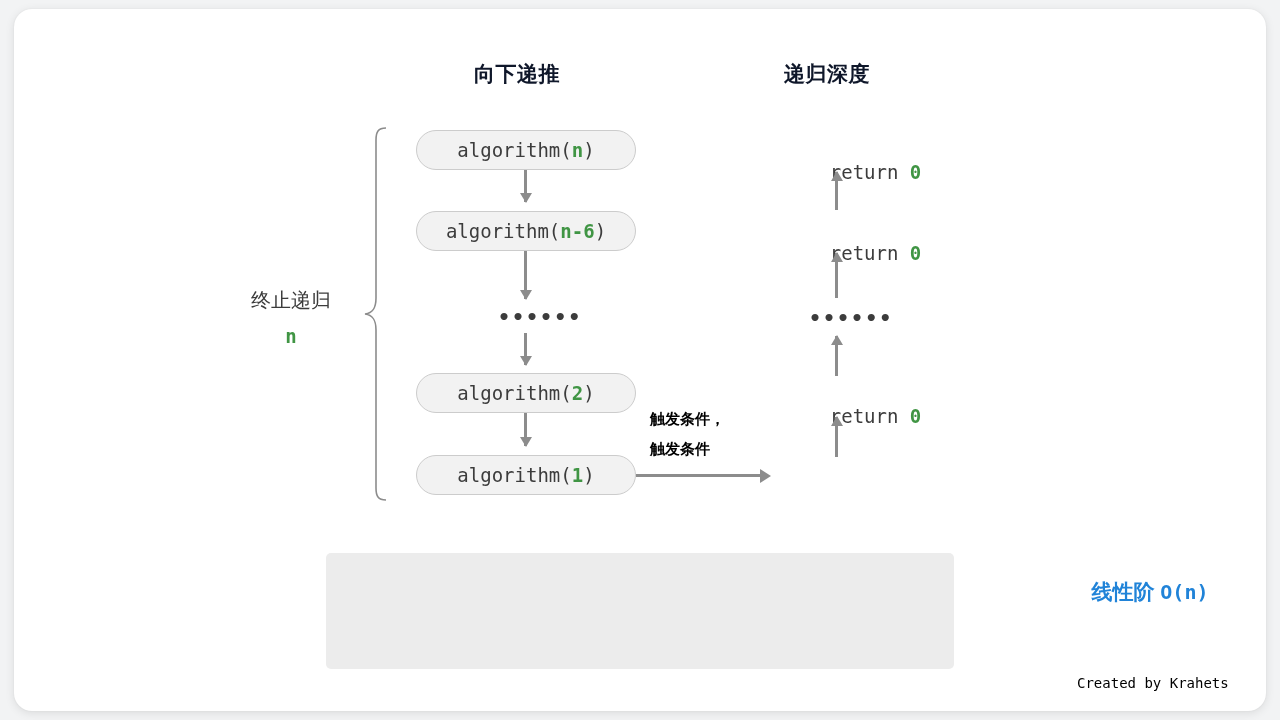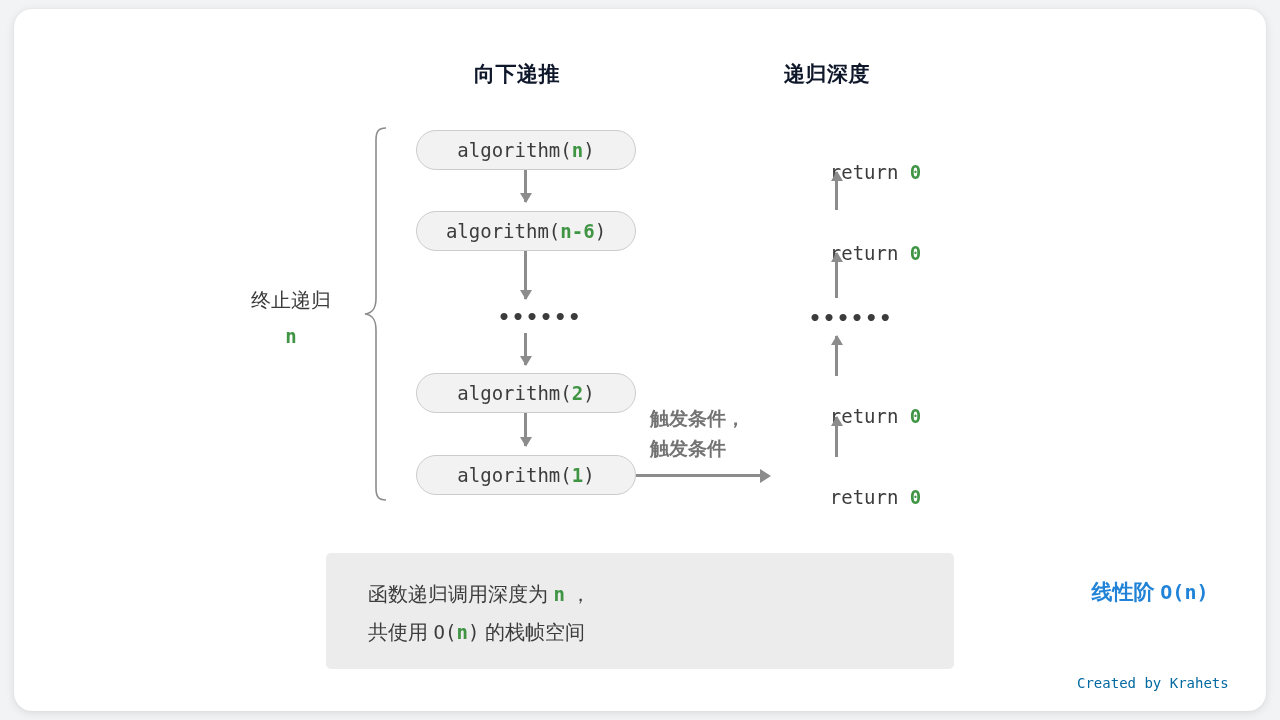--- a/index.html
+++ b/index.html
@@ -167,23 +167,23 @@
     border-top: 7px solid transparent;
     border-bottom: 7px solid transparent;
     border-left: 11px solid #8c8c8c;
   }
 
   
   #trigger-note {
     position: absolute;
     left: 650px;
     top: 404px;
-    font-size: 19px;
-    font-weight: bold;
-    color: #737373;
+    font-size: 15px;
+    font-weight: bold;
+    color: #000000;
     line-height: 30px;
     white-space: nowrap;
   }
 
   
   #brace-svg {
     position: absolute;
     left: 362px;
     top: 126px;
     width: 26px;
@@ -267,21 +267,21 @@
     font-weight: bold;
   }
 
   
   #credit {
     position: absolute;
     left: 1077px;
     top: 675px;
     font-family: "DejaVu Sans Mono", monospace;
     font-size: 14px;
-    color: #0369a1;
+    color: #000000;
     white-space: nowrap;
   }
 </style>
 </head>
 <body>
 
 <div id="canvas">
   <div class="card"></div>
 
   <div class="col-header" id="hdr-down">向下递推</div>
@@ -318,43 +318,36 @@
 
   <div class="ret" id="ret-1">
     <span>return </span><span class="zero">0</span>
   </div>
   <div class="ret" id="ret-2">
     <span>return </span><span class="zero">0</span>
   </div>
   <div class="ret" id="ret-3">
     <span>return </span><span class="zero">0</span>
   </div>
-  <div class="ret" id="ret-4">
-    <span>return </span><span class="zero">0</span>
-  </div>
 
   <div class="u-arrow" id="vup-1"></div>
   <div class="u-arrow" id="vup-2"></div>
   <div class="u-arrow" id="vup-3"></div>
   <div class="u-arrow" id="vup-4"></div>
 
   <div class="ellipsis" id="ell-right">••••••</div>
 
   <div id="h-arrow"></div>
 
   <div id="trigger-note">
     <span>触发条件，</span><br>
     <span>触发条件</span>
   </div>
 
   <div id="summary">
-    <div id="summary-left">
-      <span>函数递归调用深度为 </span><span class="code-n">n</span><span> ，</span><br>
-      <span>共使用 </span><span class="code-plain">O(</span><span class="code-n">n</span><span class="code-plain">)</span><span> 的栈帧空间</span>
-    </div>
 
     <div id="summary-right">
       <div id="summary-value">
         <span>线性阶 </span><span class="cplx">O(n)</span>
       </div>
     </div>
   </div>
 
   <div id="credit">Created by Krahets</div>
 </div>

